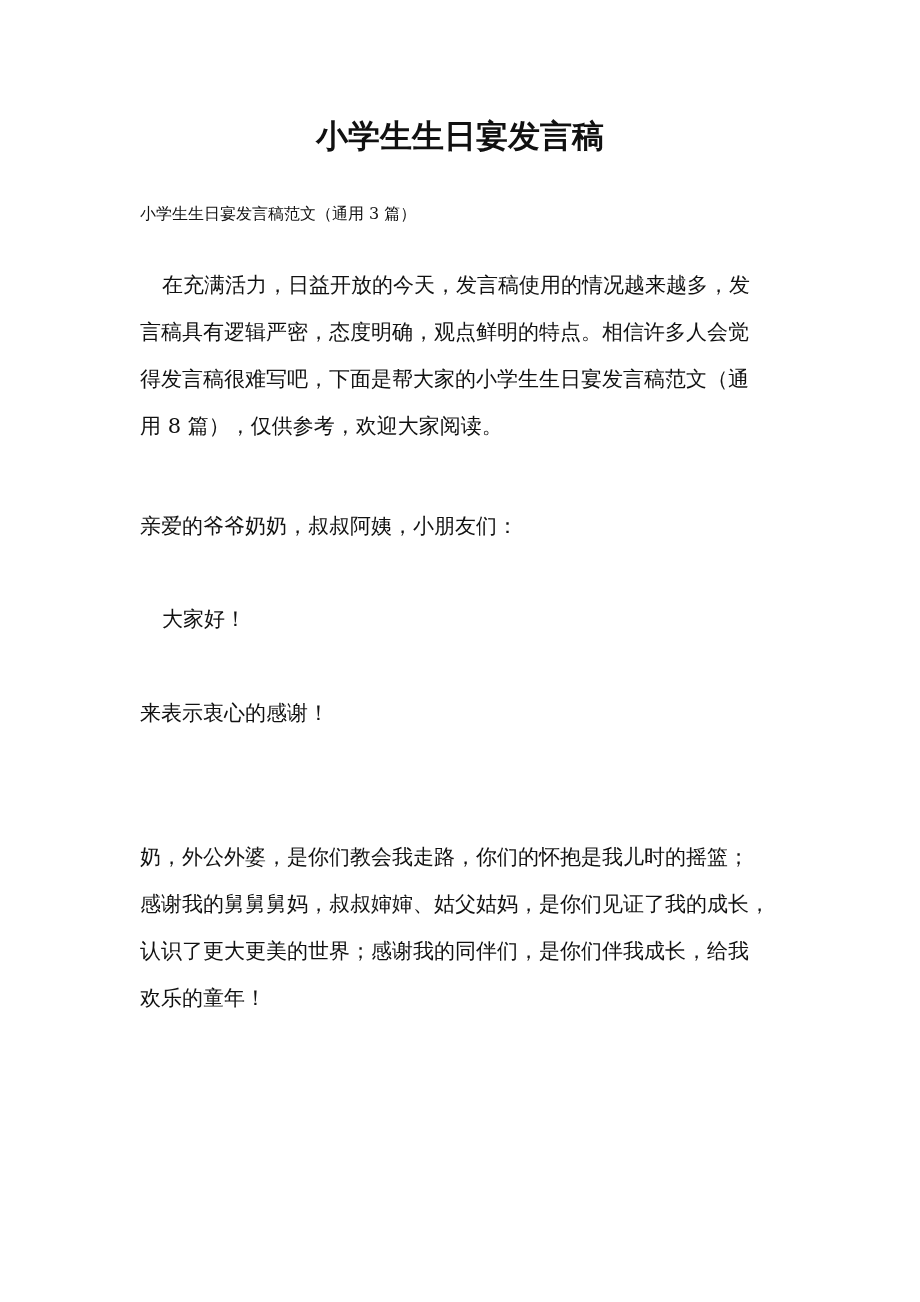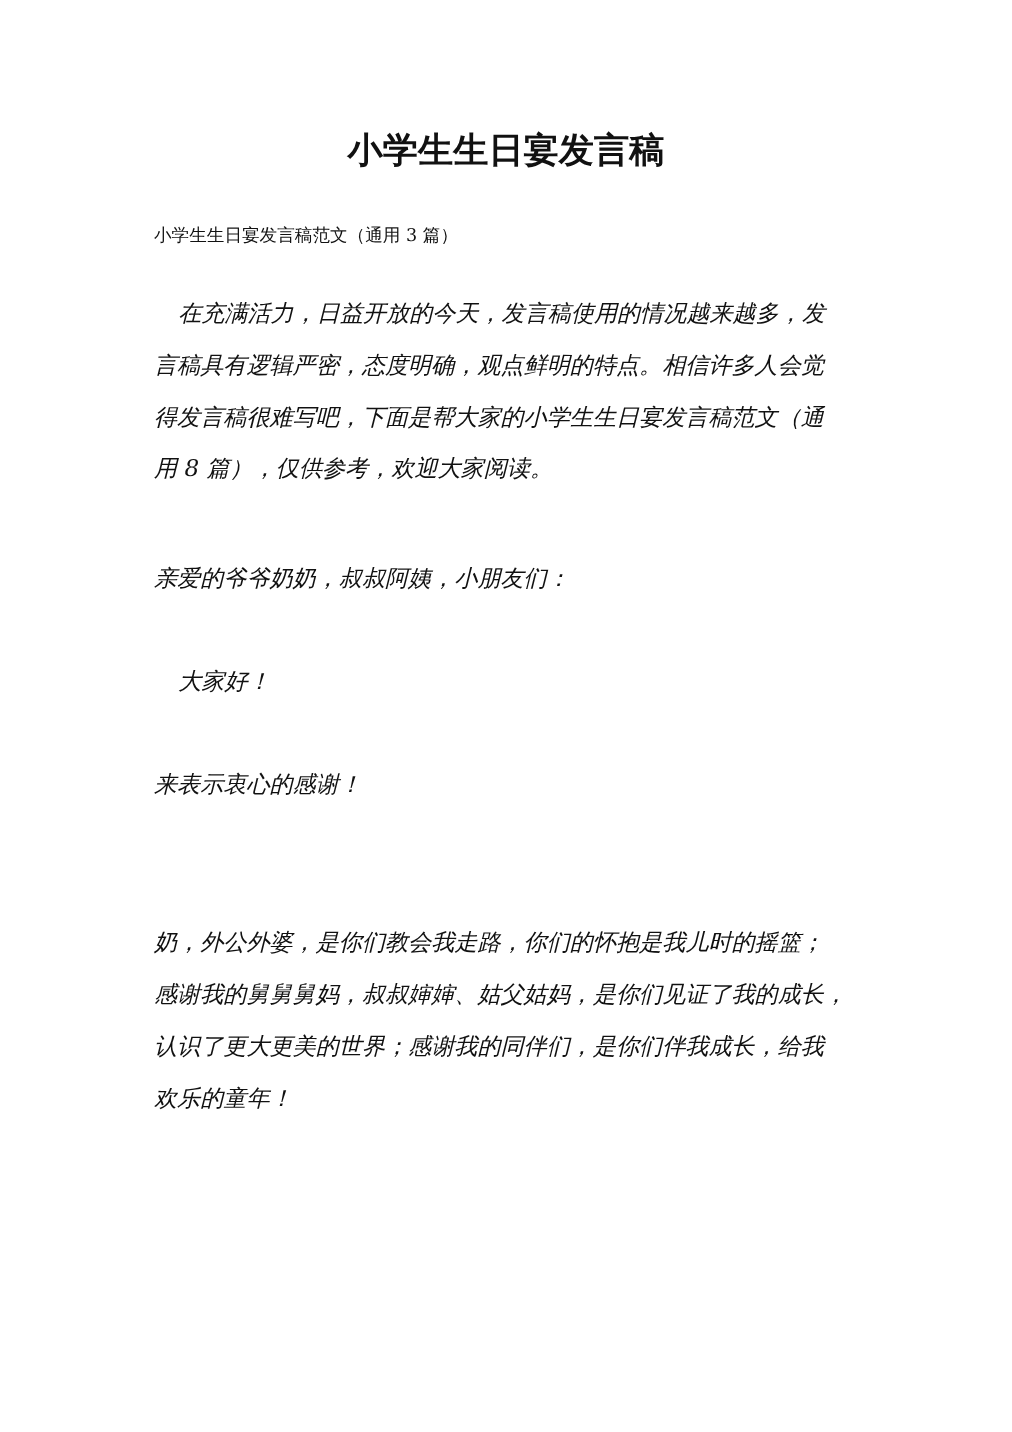--- a/index.html
+++ b/index.html
@@ -46,21 +46,20 @@
       position: absolute;
       left: 0;
       width: 640px;
       font-size: 21px;
       line-height: 47px;
     }
     .line {
       display: block;
       white-space: nowrap;
       height: 47px;
-      font-style: italic;
     }
     .indent {
       padding-left: 22px;
     }
   </style>
 </head>
 <body>
 
 <div class="page">
 

